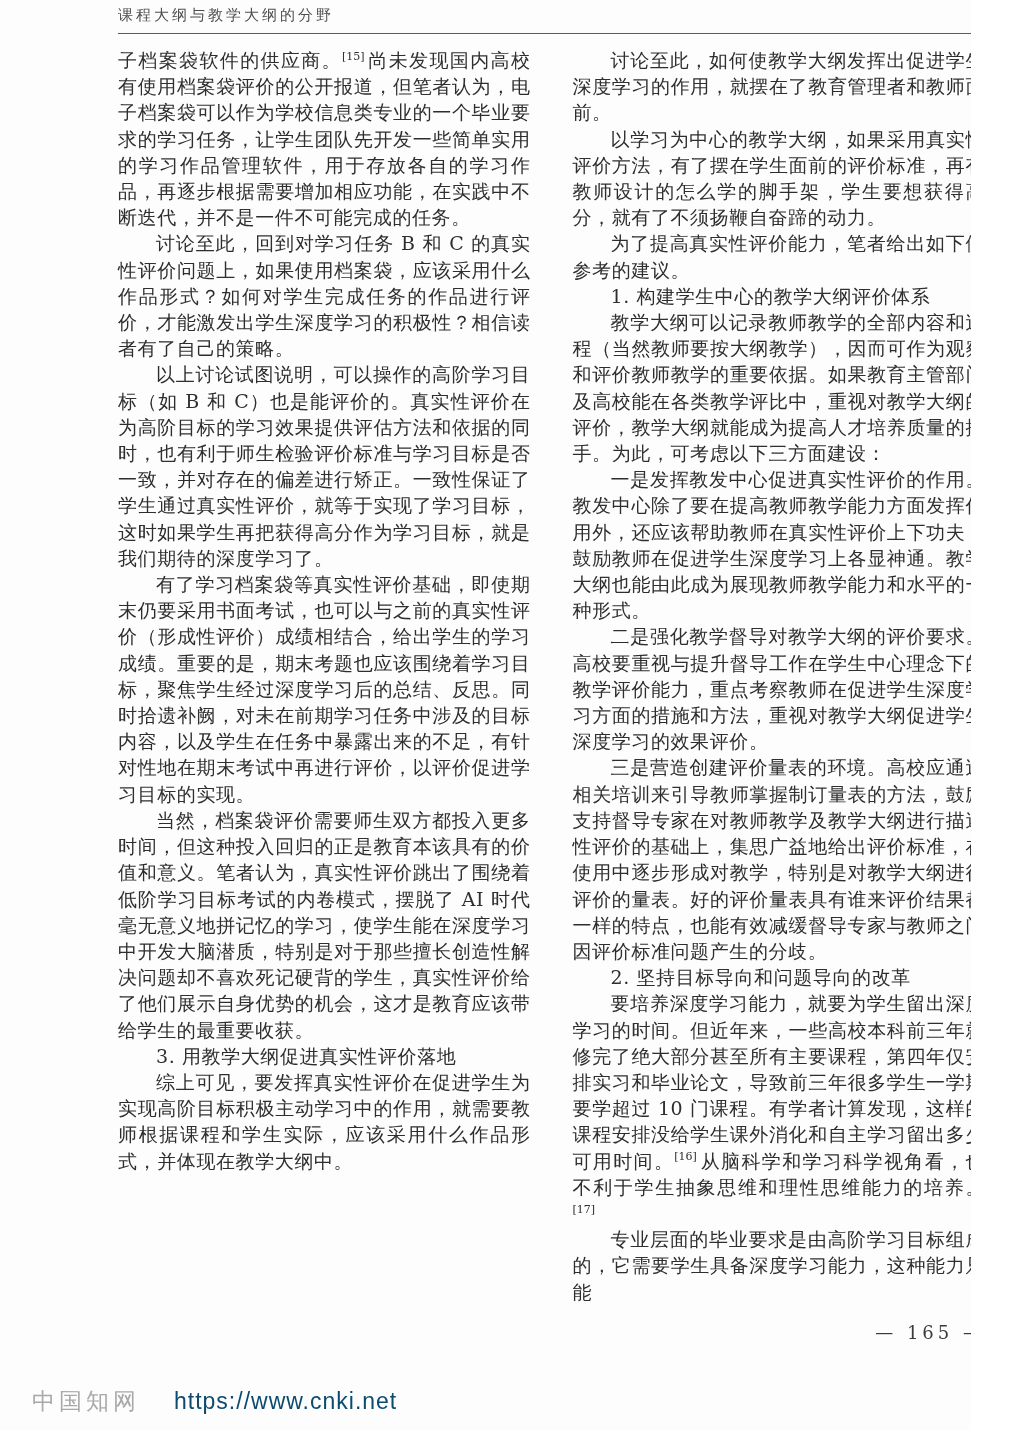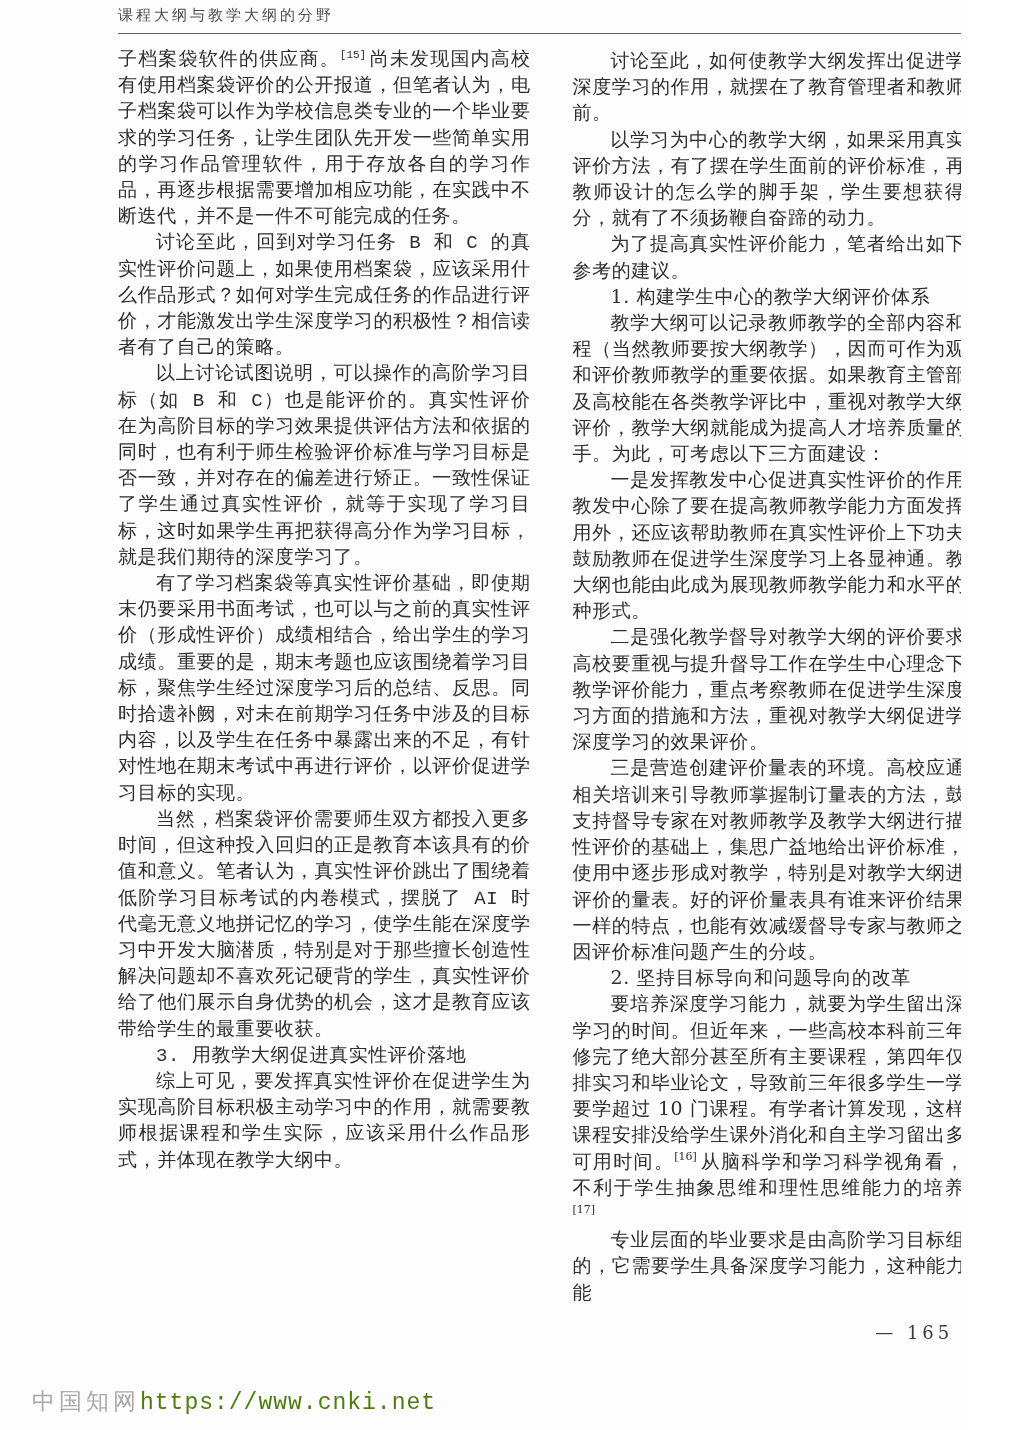--- a/index.html
+++ b/index.html
@@ -7,20 +7,21 @@
     background: #ffffff;
   }
   .page {
     position: relative;
     width: 961px;
     height: 1430px;
     background: #fdfdfd;
     overflow: hidden;
     font-family: "DejaVu Serif", "Liberation Serif", serif;
     color: #2e2e2e;
+    padding-left: 10px;
   }
   .running-head {
     position: absolute;
     left: 118px;
     top: 6px;
     font-family: "DejaVu Sans", "Liberation Sans", sans-serif;
     font-size: 15px;
     letter-spacing: 3px;
     color: #4f4f4f;
   }
@@ -33,21 +34,21 @@
     background: #5c5c5c;
   }
   .columns {
     position: absolute;
     left: 118px;
     top: 47px;
     width: 867px;
     display: flex;
   }
   .col { width: 416px; }
-  .col-left { margin-right: 42px; font-family: Liberation Mono, monospace; }
+  .col-left { margin-right: 42px; }
   .col p {
     margin: 0;
     font-size: 19px;
     line-height: 26.2px;
     letter-spacing: 0.6px;
     text-align: justify;
     text-justify: inter-ideograph;
     text-indent: 2em;
   }
   .col p.cont { text-indent: 0; }
@@ -70,29 +71,29 @@
     width: 867px;
     text-align: right;
     font-size: 18px;
     letter-spacing: 4px;
     color: #3a3a3a;
   }
   .watermark {
     position: absolute;
     left: 32px;
     top: 1386px;
-    font-family: Liberation Mono, monospace;
+    font-family: Liberation Sans, sans-serif;
     font-size: 23px;
     color: #b0b0b0;
     display: flex;
     align-items: baseline;
     text-align: right;
   }
   .wm-brand { letter-spacing: 4px; color: #a9a9a9; }
-  .wm-url { color: #4d7c0f; letter-spacing: 1px; }
+  .wm-url { margin-left: 34px; color: #0c4a6e; letter-spacing: 1px; }
 </style>
 </head>
 <body>
 
 <div class="page">
 
   <div class="running-head">课程大纲与教学大纲的分野</div>
   <div class="head-rule"></div>
 
   <div class="columns">

